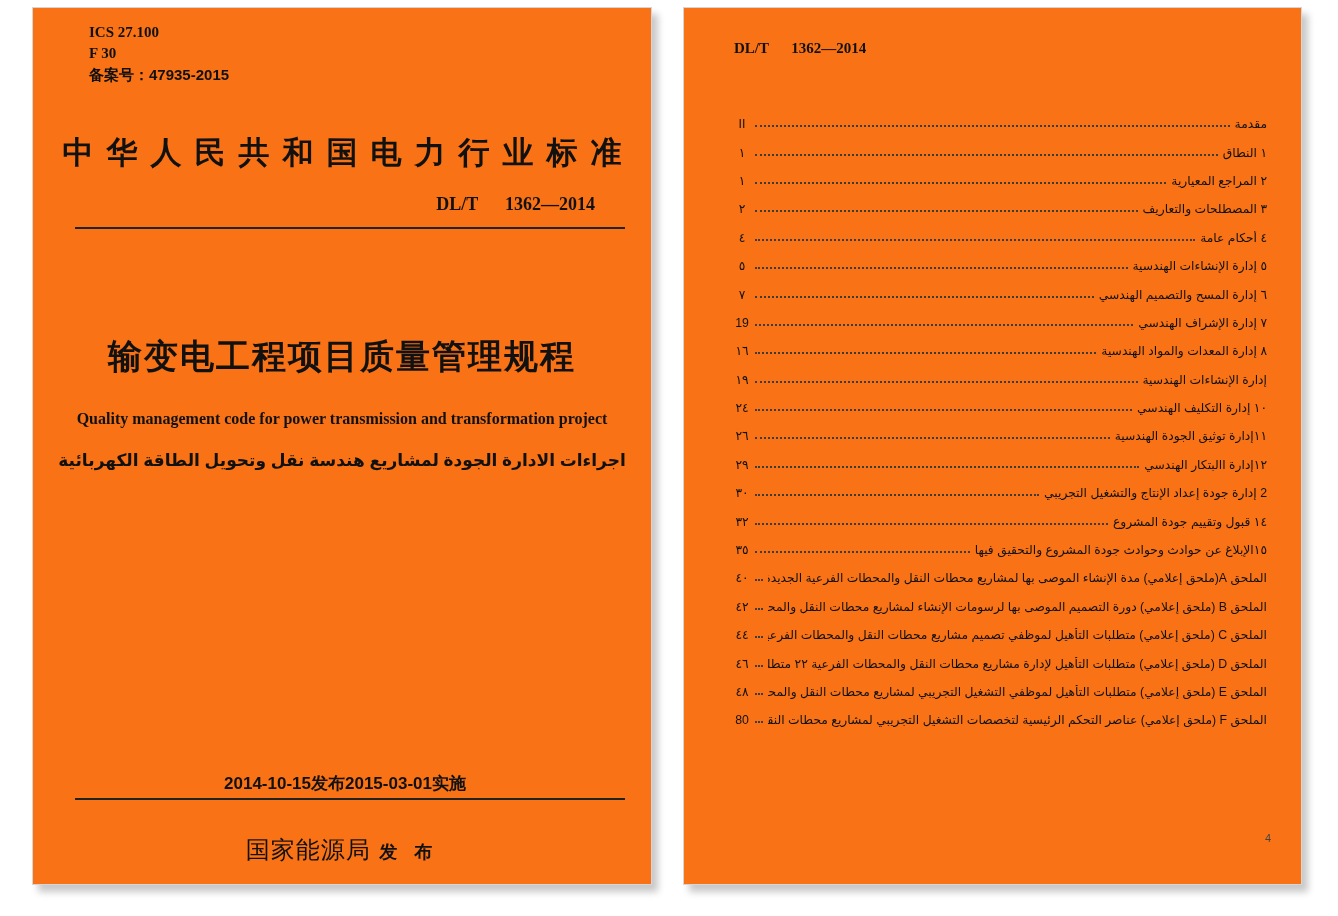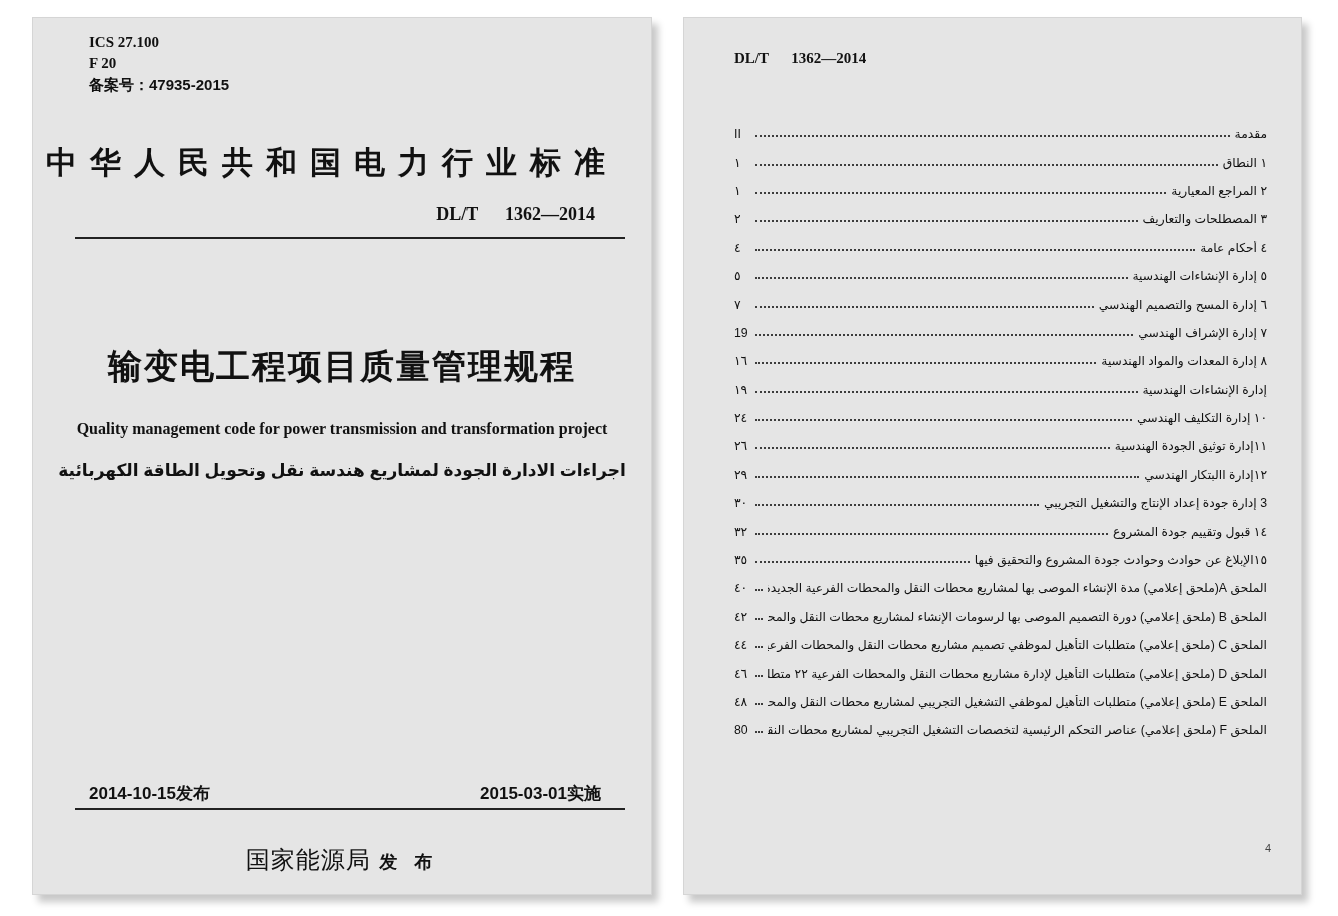--- a/index.html
+++ b/index.html
@@ -12,23 +12,23 @@
     font-family: "Liberation Sans", "DejaVu Sans", sans-serif;
     color: #111;
   }
   .stage {
     position: relative;
     width: 1338px;
     height: 916px;
   }
   .page {
     position: absolute;
-    top: 17px;
+    top: 7px;
     height: 876px;
-    background: #e5e5e5;
+    background: #f97316;
     border: 1px solid #d5d5d5;
     box-shadow: 6px 7px 7px rgba(0,0,0,0.22);
   }
   .page-left  { left: 32px;  width: 618px; }
   .page-right { left: 683px; width: 617px; }
 
   
   .ics-block {
     position: absolute;
     left: 56px;
@@ -49,20 +49,21 @@
     font-weight: 900;
     font-size: 62px;
     letter-spacing: 2px;
     line-height: 62px;
   }
   .band-title {
     position: absolute;
     left: 0;
     top: 124px;
     width: 100%;
+    text-align: center;
     font-family: "Liberation Serif", "DejaVu Serif", serif;
     font-weight: bold;
     font-size: 31px;
     letter-spacing: 13px;
     text-indent: 13px;
     white-space: nowrap;
   }
   .std-number {
     position: absolute;
     right: 56px;
@@ -108,21 +109,21 @@
     direction: rtl;
     font-weight: bold;
     font-size: 17px;
   }
   .date-row {
     position: absolute;
     left: 56px;
     right: 50px;
     top: 764px;
     display: flex;
-    justify-content: space-between;
+    justify-content: center;
     font-weight: bold;
     font-size: 17px;
   }
   .cover-rule-bottom {
     position: absolute;
     left: 42px;
     right: 26px;
     top: 790px;
     border-top: 2px solid #222;
   }
@@ -188,40 +189,40 @@
     flex: 1 1 auto;
     min-width: 8px;
     height: 0;
     border-bottom: 2px dotted #3c3c3c;
     margin: 4px 5px 0 5px;
     align-self: center;
   }
   .toc-entry-page {
     flex: 0 0 auto;
     min-width: 16px;
-    text-align: left;
+    text-align: center;
   }
   .folio {
     position: absolute;
     right: 30px;
     bottom: 40px;
     font-size: 11px;
     color: #444;
   }
 </style>
 </head>
 <body>
 
 <div class="stage">
 
   <div class="page page-left">
 
     <div class="ics-block">
       <div>ICS 27.100</div>
-      <div>F 20</div>
+      <div>F 30</div>
       <div class="zh">备案号：47935-2015</div>
     </div>
 
 
     <div class="band-title">中华人民共和国电力行业标准</div>
 
     <div class="std-number">DL/T      1362—2014</div>
 
     <div class="cover-rule-top"></div>
 
@@ -323,21 +324,21 @@
     <span class="toc-entry-page">٢٦</span>
   </div>
 
   <div class="toc-row">
     <span class="toc-entry-title">١٢إدارة االبتكار الهندسي</span>
     <span class="toc-dots"></span>
     <span class="toc-entry-page">٢٩</span>
   </div>
 
   <div class="toc-row">
-    <span class="toc-entry-title">3 إدارة جودة إعداد الإنتاج والتشغيل التجريبي</span>
+    <span class="toc-entry-title">2 إدارة جودة إعداد الإنتاج والتشغيل التجريبي</span>
     <span class="toc-dots"></span>
     <span class="toc-entry-page">٣٠</span>
   </div>
 
   <div class="toc-row">
     <span class="toc-entry-title">١٤ قبول وتقييم جودة المشروع</span>
     <span class="toc-dots"></span>
     <span class="toc-entry-page">٣٢</span>
   </div>
 

